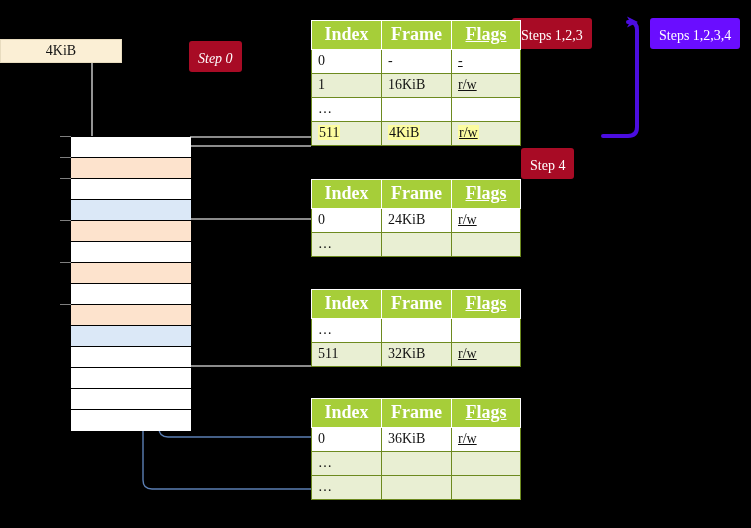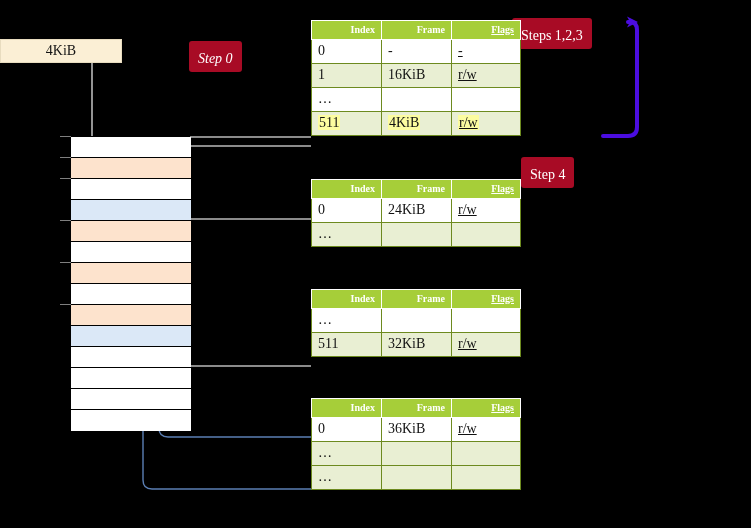--- a/index.html
+++ b/index.html
@@ -94,25 +94,25 @@
     position: absolute;
     border-collapse: collapse;
     background: #ffffff;
     font-size: 14px;
     table-layout: fixed;
   }
   .pt th {
     background: #a6ce39;
     color: #ffffff;
     font-weight: bold;
-    text-align: right;
+    text-align: center;
     padding: 3px 6px 4px 6px;
     border: 1px solid #ffffff;
     font-family: "Liberation Serif", "DejaVu Serif", serif;
-    font-size: 10px;
+    font-size: 18px;
   }
   .pt td {
     color: #111111;
     text-align: left;
     padding: 2px 6px 3px 6px;
     border: 1px solid #6d8a1f;
     height: 18px;
     font-family: "Liberation Serif", "DejaVu Serif", serif;
     font-size: 14px;
     overflow: hidden;
@@ -126,21 +126,21 @@
   .col-flags { width: 56px; text-decoration: underline; }
 
   #table-1 { left: 311px; top: 20px;  width: 170px; }
   #table-2 { left: 311px; top: 179px; width: 170px; }
   #table-3 { left: 311px; top: 289px; width: 170px; }
   #table-4 { left: 311px; top: 398px; width: 170px; }
 
   .badge-step0 { left: 189px; top: 41px; font-style: italic; }
   .badge-steps123 { left: 512px; top: 18px; }
   .badge-steps1234 { left: 650px; top: 18px; }
-  .badge-step4 { left: 521px; top: 157px; }
+  .badge-step4 { left: 521px; top: 148px; }
 </style>
 </head>
 <body>
 
 <div id="stage">
 
   <svg id="svg-layer" viewBox="0 0 751 528" width="751" height="528">
     <defs>
       <marker id="arrow-gray" markerWidth="7" markerHeight="7" refX="3.2" refY="5.6" orient="auto" markerUnits="userSpaceOnUse">
         <path d="M0,0 L3.2,6.4 L6.4,0 L3.2,1.8 Z" fill="#b9b9b9"></path>
@@ -202,20 +202,21 @@
       <div class="mem-row mem-orange" style="top: 168px;"></div>
       <div class="mem-row mem-blue" style="top: 189px;"></div>
       <div class="mem-row mem-white" style="top: 210px;"></div>
       <div class="mem-row mem-white" style="top: 231px;"></div>
       <div class="mem-row mem-white" style="top: 252px;"></div>
       <div class="mem-row mem-white last" style="top: 273px;"></div>
     </div>
 
   <div class="badge badge-red badge-step0">Step 0</div>
   <div class="badge badge-red badge-steps123">Steps 1,2,3</div>
+  <div class="badge badge-purple badge-steps1234">Steps 1,2,3,4</div>
   <div class="badge badge-red badge-step4">Step 4</div>
 
   <table class="pt" id="table-1">
       <thead>
         <tr>
           <th class="col-index">Index</th>
           <th class="col-frame">Frame</th>
           <th class="col-flags">Flags</th>
         </tr>
       </thead>

